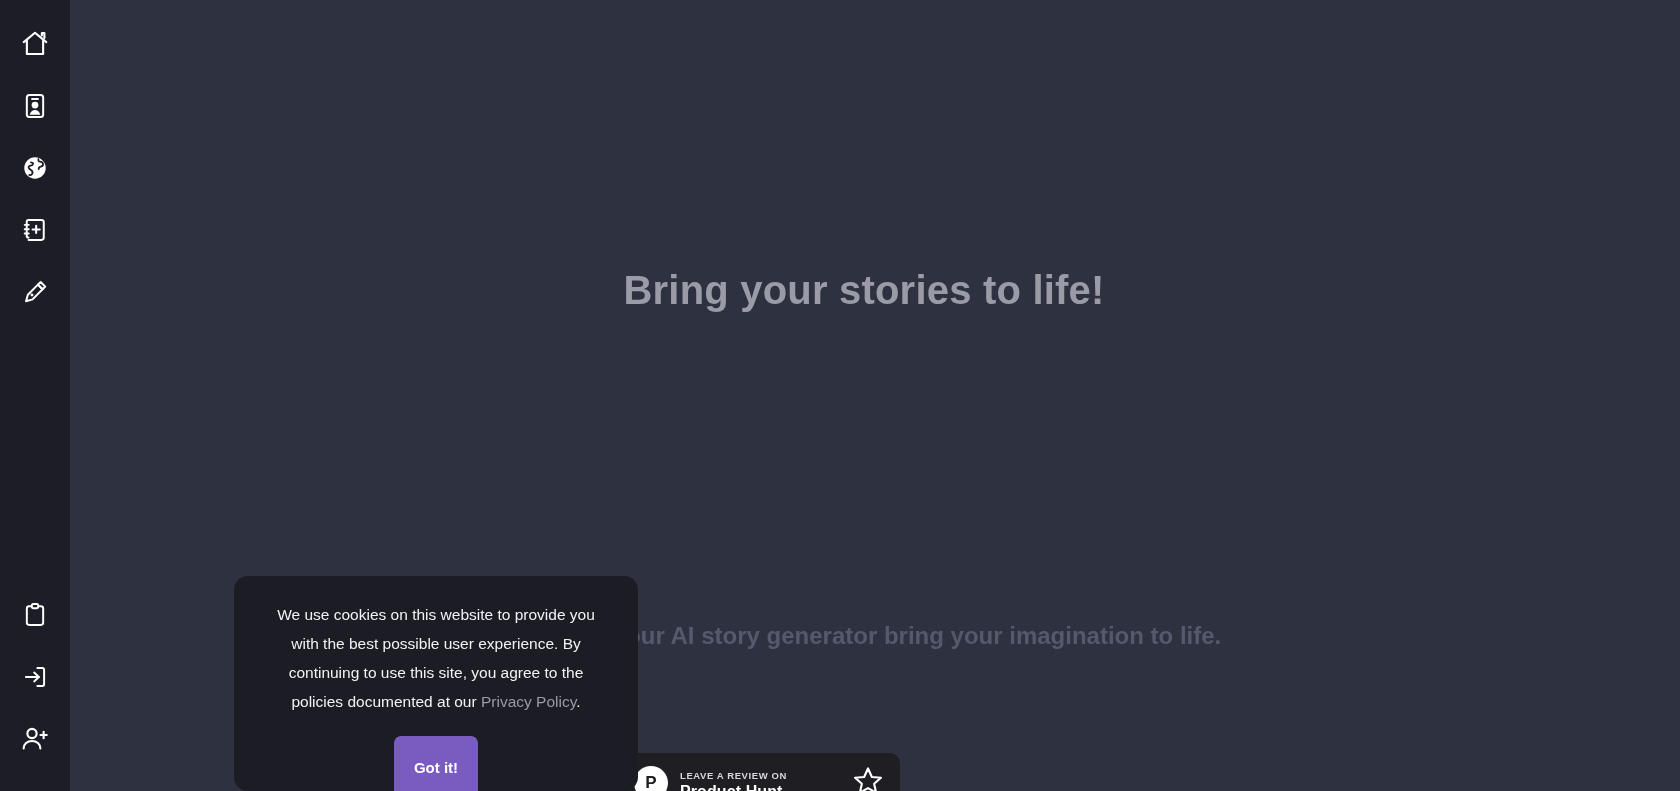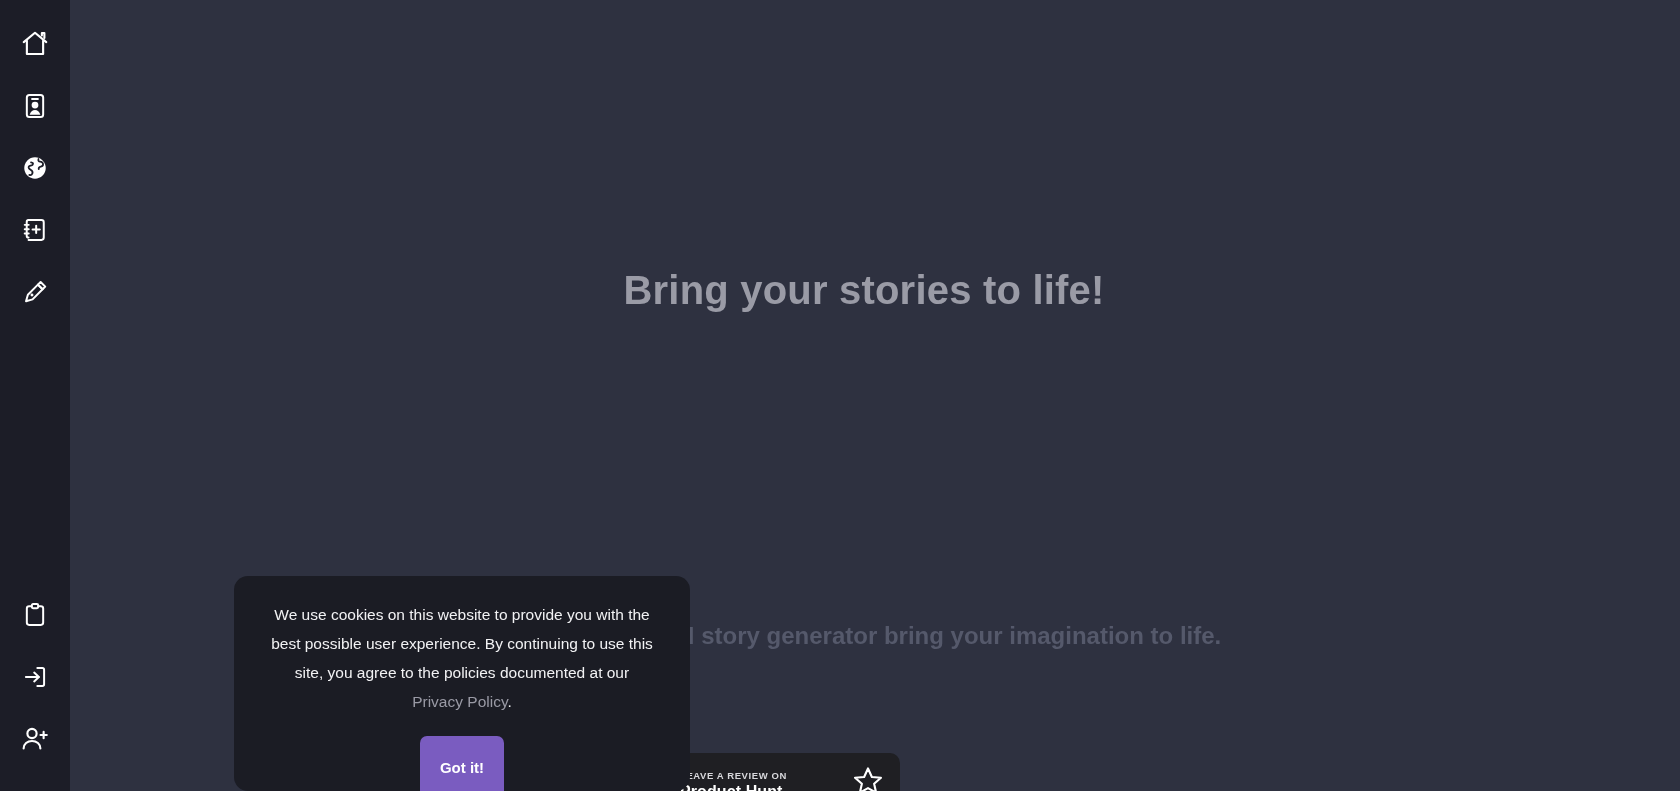--- a/index.html
+++ b/index.html
@@ -128,21 +128,21 @@
     color: #ffffff;
     letter-spacing: 0.1px;
   }
   #ph-star { flex: 0 0 auto; margin-left: 8px; }
 
   
   #cookie-banner {
     position: absolute;
     left: 234px;
     top: 576px;
-    width: 456px;
+    width: 404px;
     height: 215px;
     background: #1b1c24;
     border-radius: 14px;
     z-index: 60;
     padding: 24px 34px 0 34px;
     text-align: center;
   }
   #cookie-text {
     font-size: 15.5px;
     line-height: 29px;

